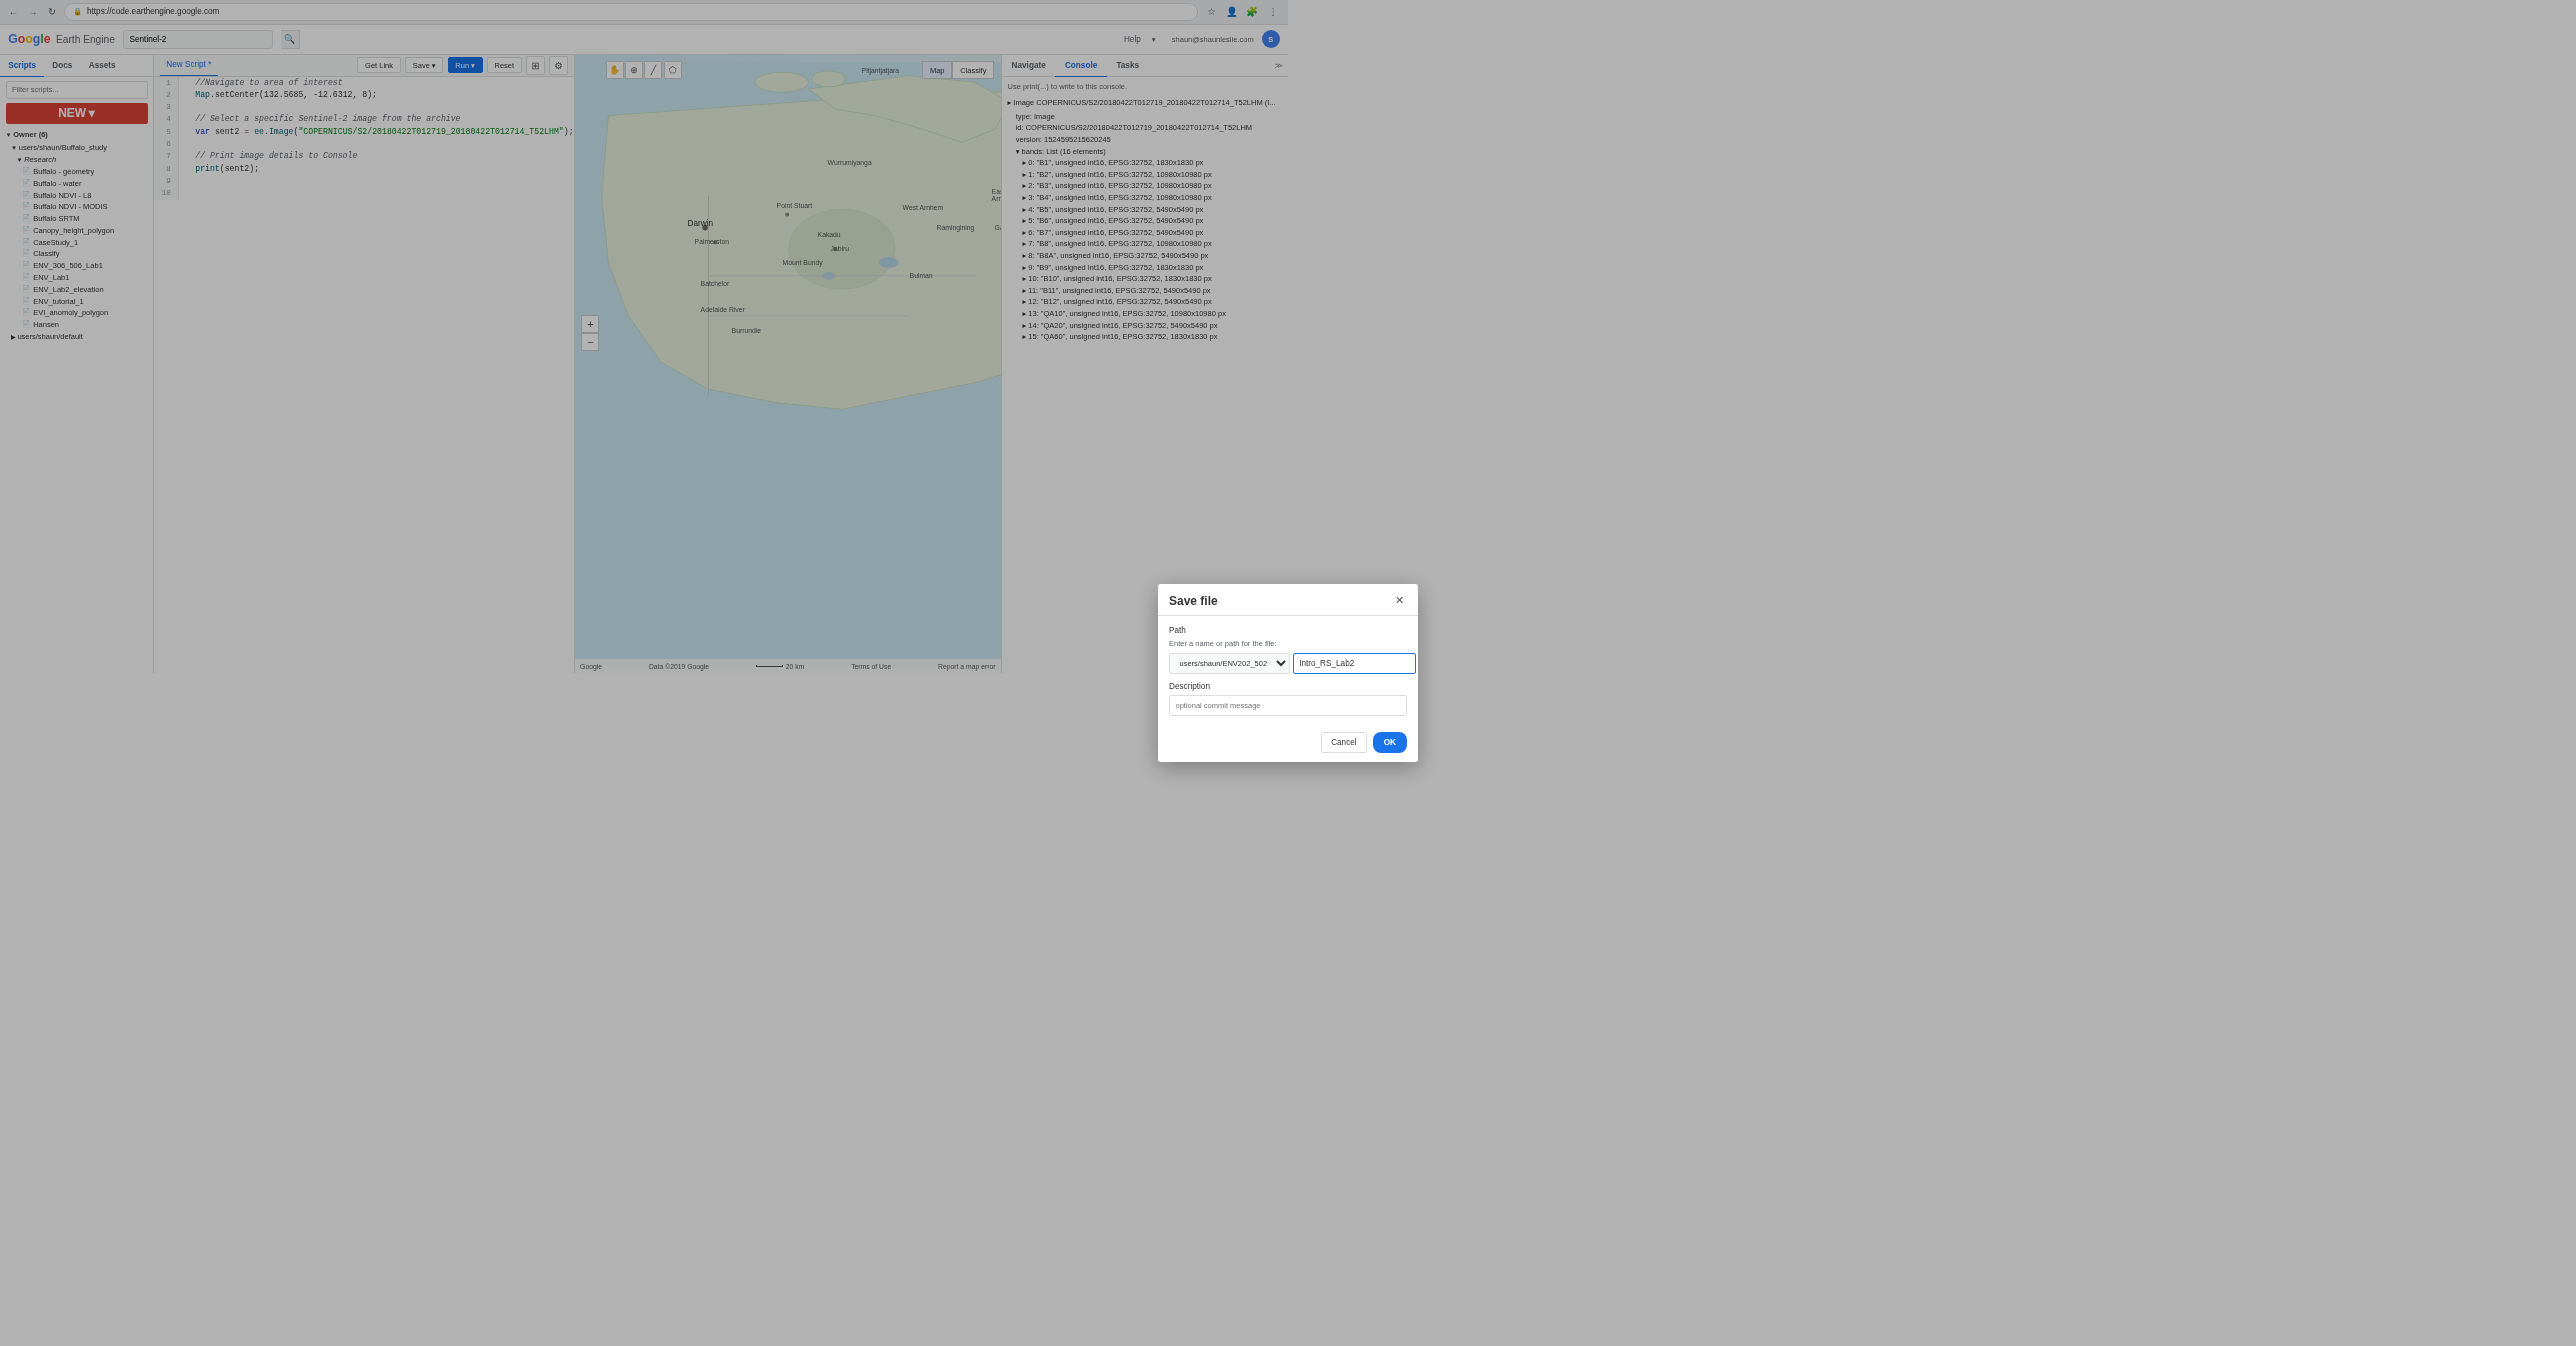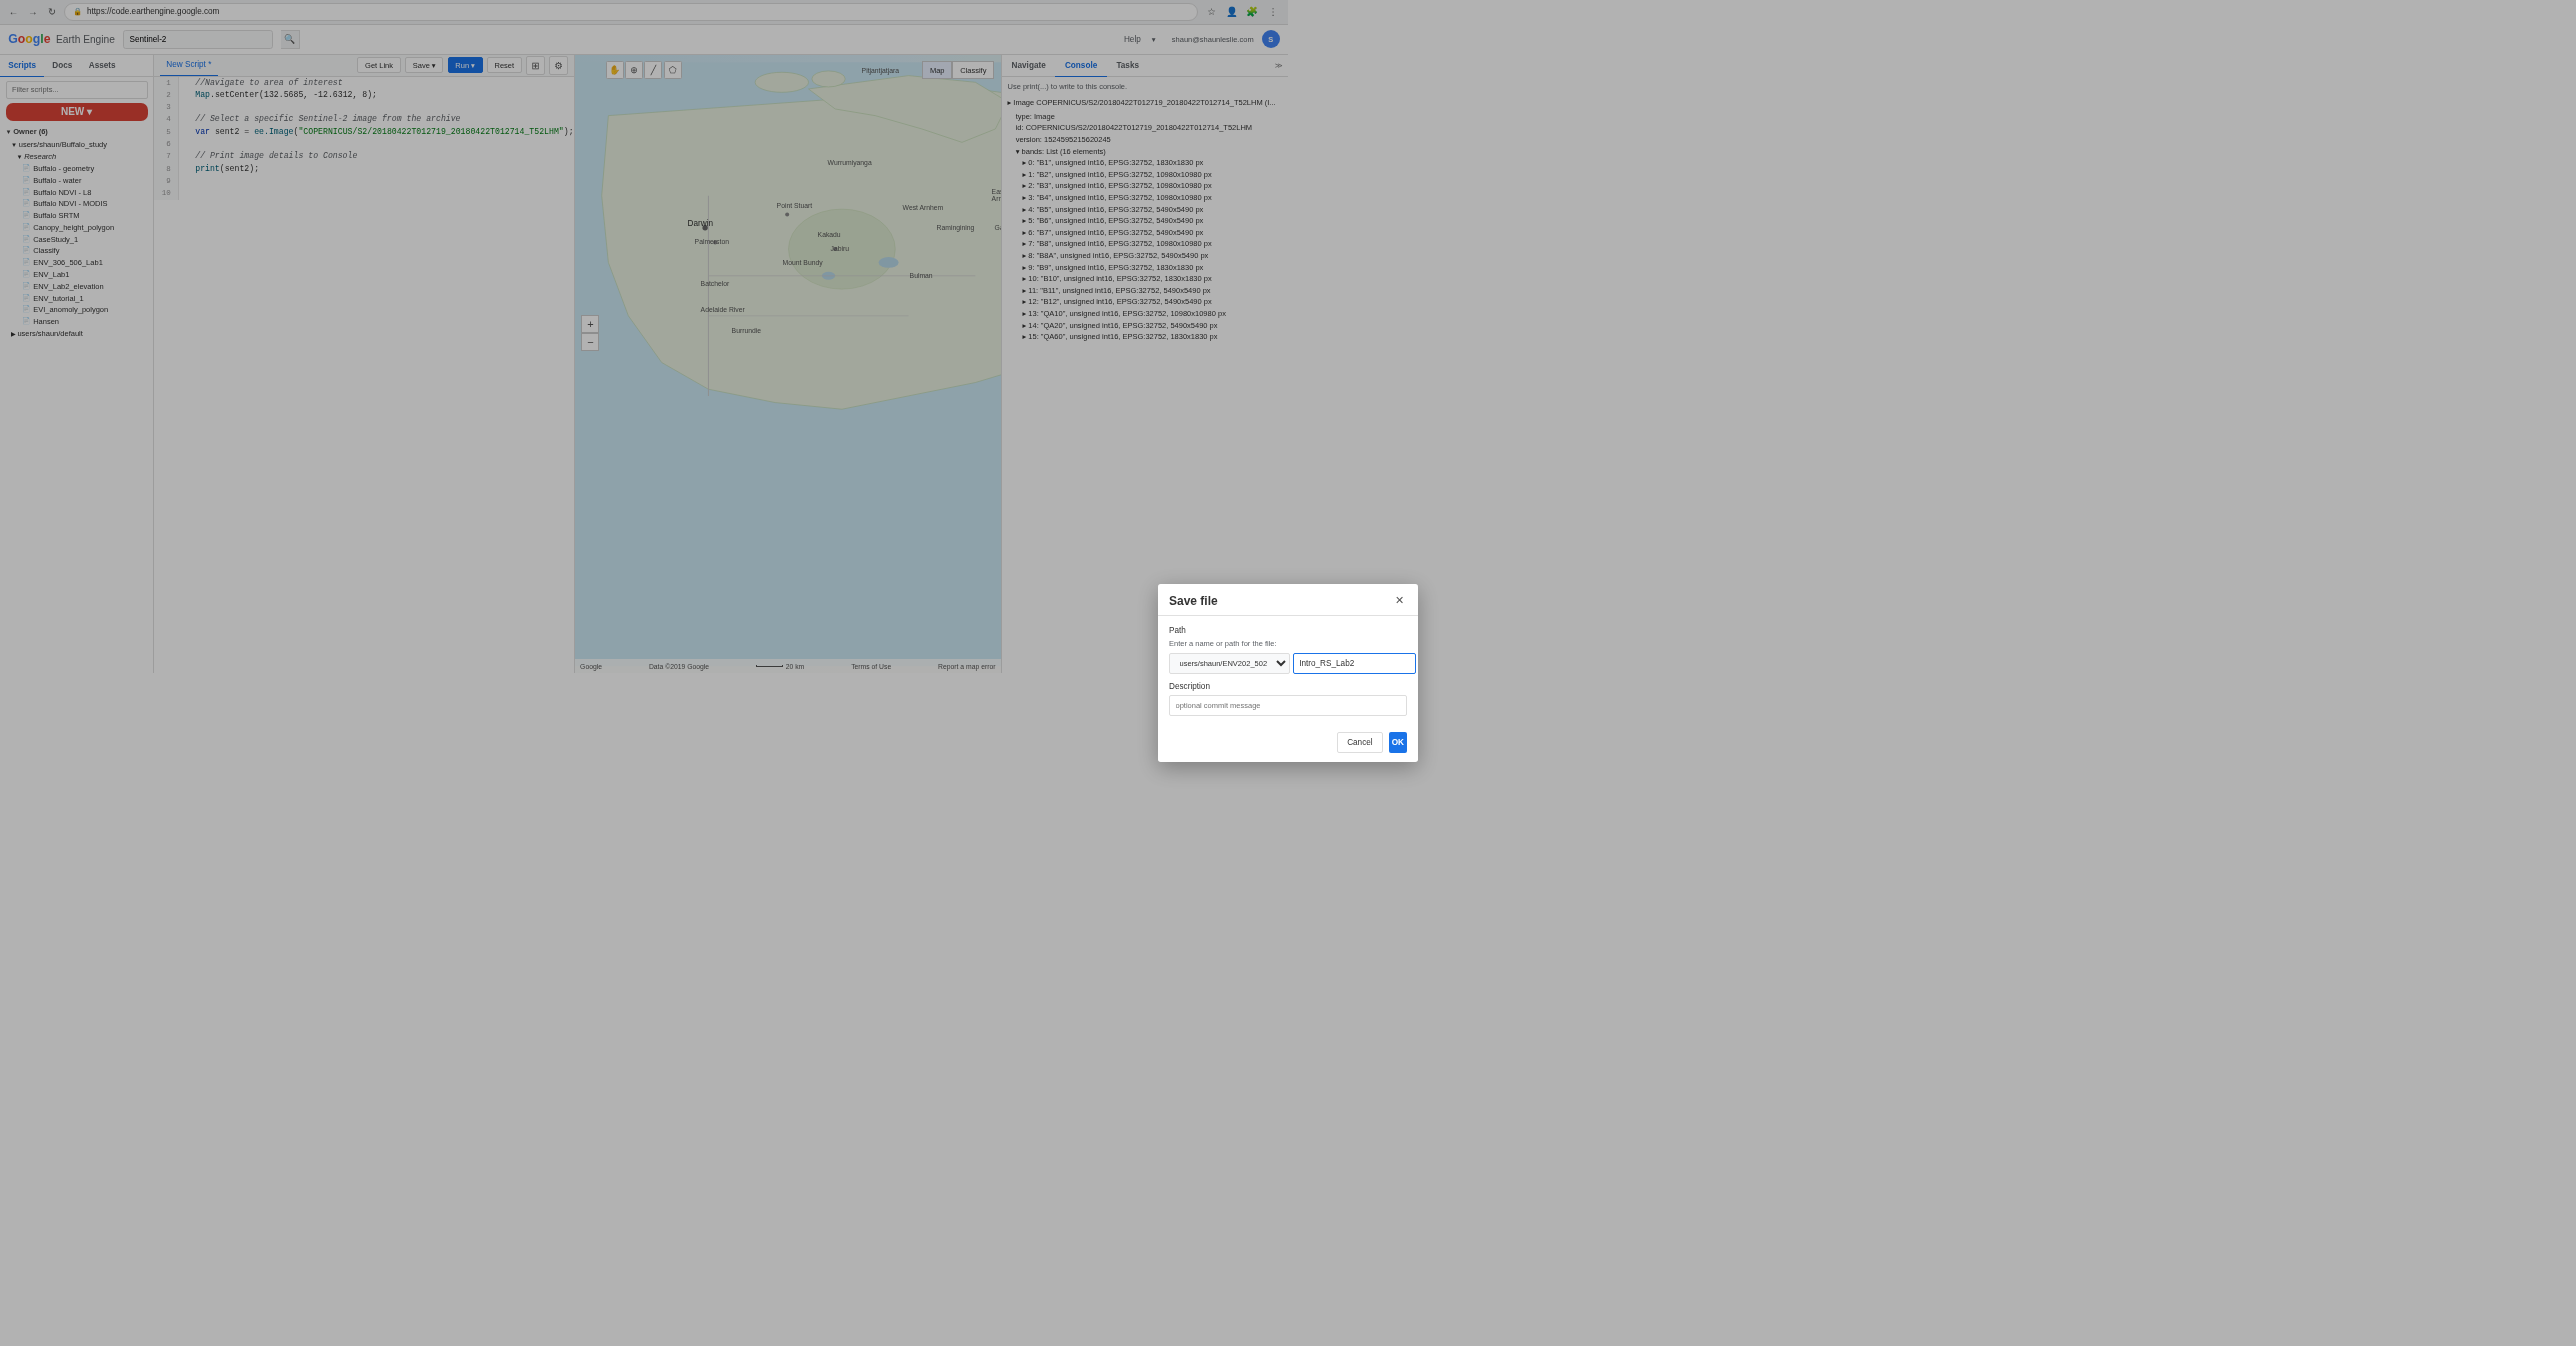--- a/index.html
+++ b/index.html
@@ -171,23 +171,23 @@
       border-radius: 2px;
       padding: 0 5.5px;
       font-size: 7.5px;
       color: #333;
     }
     .new-btn {
       margin: 0 5.5px 4.1px;
       background: #db4437;
       color: white;
       border: none;
-      border-radius: 7px;
+      border-radius: 2px;
       padding: 3.4px 8.2px;
-      font-size: 10px;
+      font-size: 12px;
       font-weight: 600;
       cursor: pointer;
       width: calc(100% - 11px);
       display: flex;
       align-items: flex-start;
       justify-content: center;
       gap: 2.7px;
     }
 
     .scripts-tree {
@@ -552,23 +552,23 @@
       padding: 0 9.6px;
       border: 0.7px solid #ddd;
       border-radius: 2px;
       background: white;
       font-size: 8.2px;
       color: #333;
       cursor: pointer;
     }
     .btn-ok {
       height: 20.5px;
-      padding: 0 3px;
+      padding: 0 11px;
       border: none;
-      border-radius: 2px;
+      border-radius: 8px;
       background: #1a73e8;
       color: white;
       font-size: 8.2px;
       font-weight: 600;
       cursor: pointer;
     }
 
     
     .map-label {
       position: absolute;

